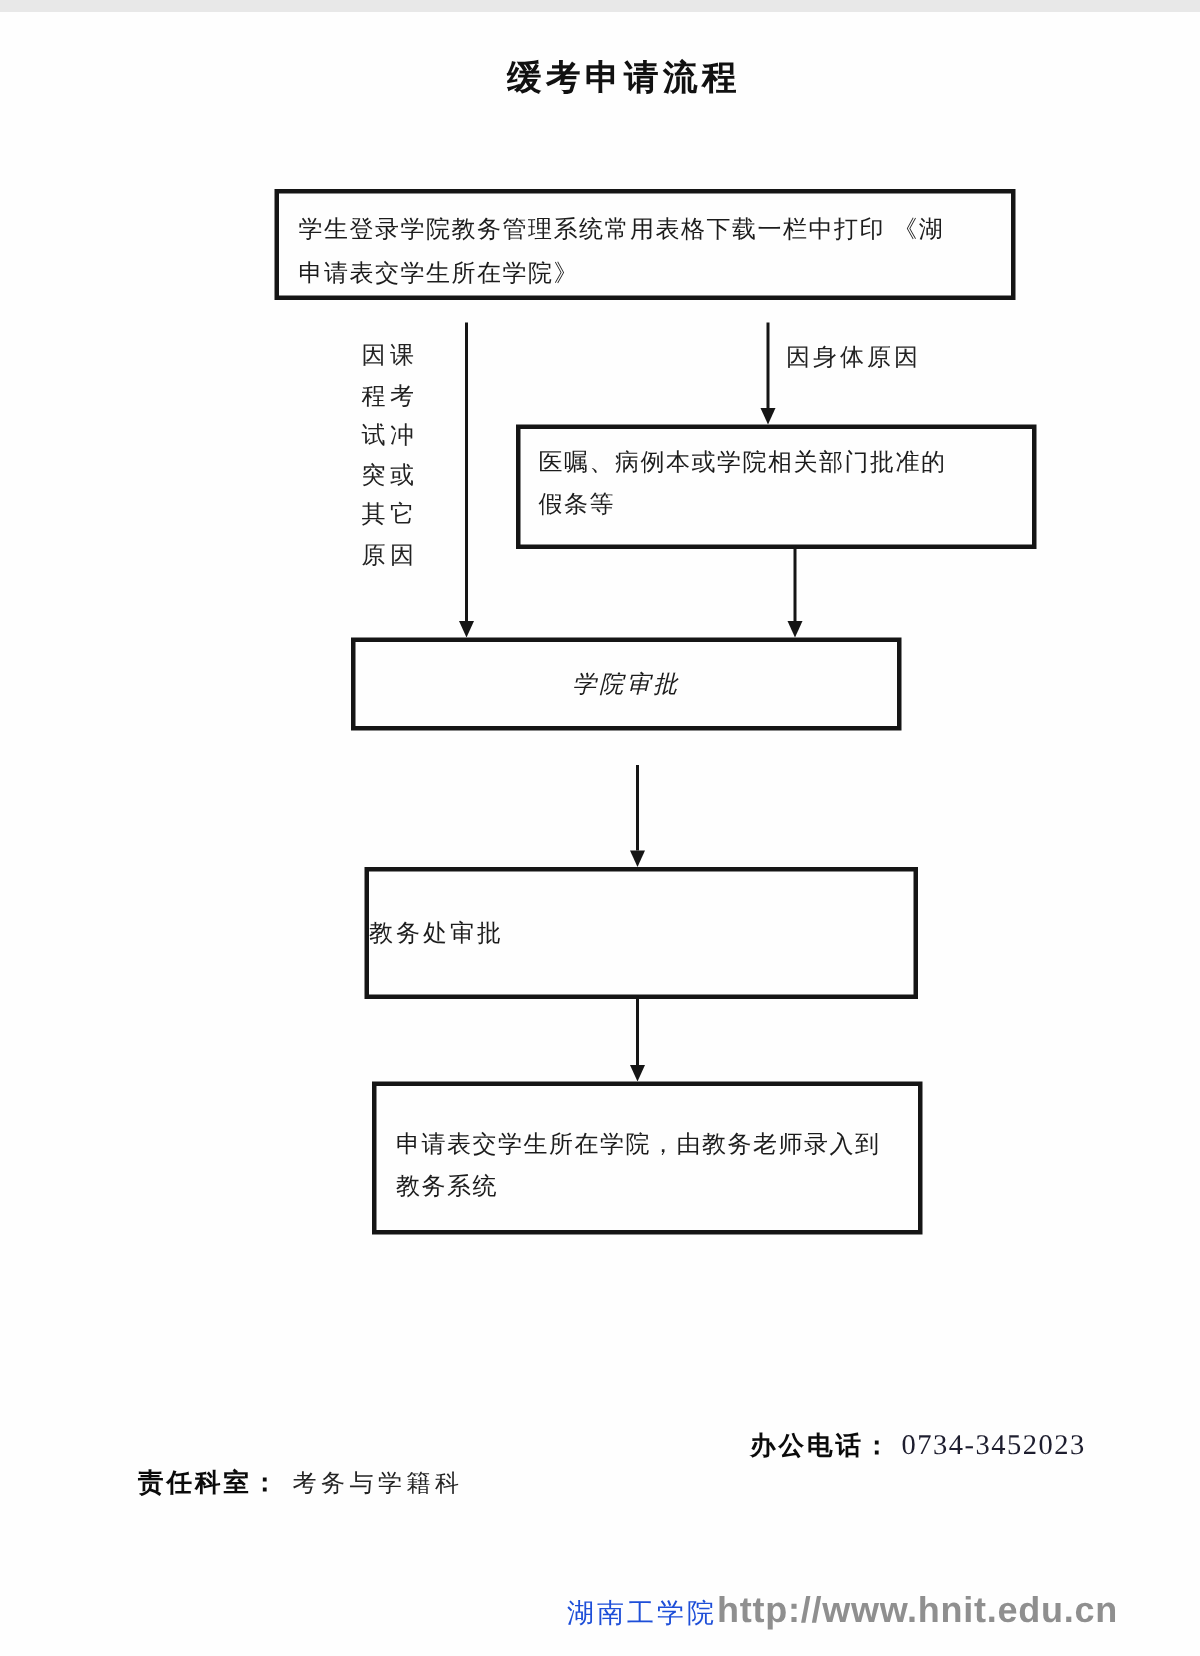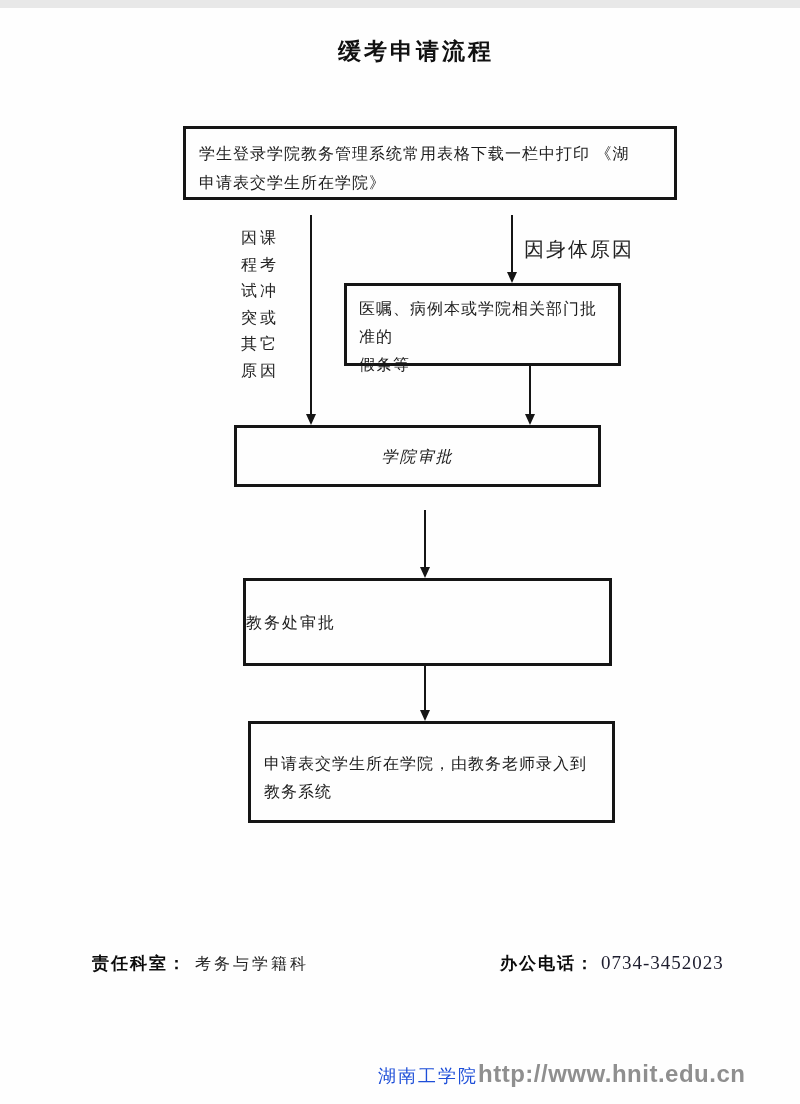--- a/index.html
+++ b/index.html
@@ -23,21 +23,21 @@
     position:absolute;
     border:3px solid #151515;
     box-sizing:border-box;
     background:#fefefe;
     font-size:16px;
     letter-spacing:1px;
     line-height:29px;
   }
   .flow-box .tline{display:block;}
   .box-print   {left:183px;top:118px;width:494px;height:74px;padding:10px 12px 0 13px;}
-  .box-medical {left:344px;top:275px;width:277px;height:83px;padding:9px 12px 0 12px;line-height:28px;}
+  .box-medical {left:344px;top:275px;width:347px;height:83px;padding:9px 12px 0 12px;line-height:28px;}
   .box-college {left:234px;top:417px;width:367px;height:62px;display:flex;align-items:center;justify-content:center;letter-spacing:2px;font-style:italic;}
   .box-office  {left:243px;top:570px;width:369px;height:88px;display:flex;align-items:center;justify-content:flex-start;letter-spacing:2px;}
   .box-submit  {left:248px;top:713px;width:367px;height:102px;padding:26px 12px 0 13px;line-height:28px;}
   .vline{
     position:absolute;width:2px;background:#151515;
   }
   .arrow-down{
     position:absolute;width:0;height:0;
     border-left:5px solid transparent;
     border-right:5px solid transparent;
@@ -52,24 +52,24 @@
   .conn-34        {left:424px;top:502px;height:57px;}
   .conn-34-head   {left:420px;top:559px;}
   .conn-45        {left:424px;top:658px;height:44px;}
   .conn-45-head   {left:420px;top:702px;}
   .branch-label-left{
     position:absolute;left:241px;top:217px;width:40px;
     font-size:16px;letter-spacing:3px;line-height:26.5px;
     color:#222;
   }
   .branch-label-right{
-    position:absolute;left:524px;top:228px;
-    font-size:20px;letter-spacing:2px;color:#222;
+    position:absolute;left:524px;top:220px;
+    font-size:16px;letter-spacing:2px;color:#222;
   }
-  .footer-dept{position:absolute;left:92px;top:944px;}
+  .footer-dept{position:absolute;left:92px;top:969px;}
   .footer-phone{position:absolute;left:500px;top:944px;}
   .footer-label{
     font-size:17px;font-weight:bold;letter-spacing:2px;color:#0b0b0b;
   }
   .footer-value{
     font-size:16px;letter-spacing:3px;color:#242424;margin-left:8px;
   }
   .footer-phone .footer-value{
     font-family:"Liberation Serif","DejaVu Serif",serif;
     font-size:19px;letter-spacing:1px;margin-left:6px;color:#1d1d2e;

